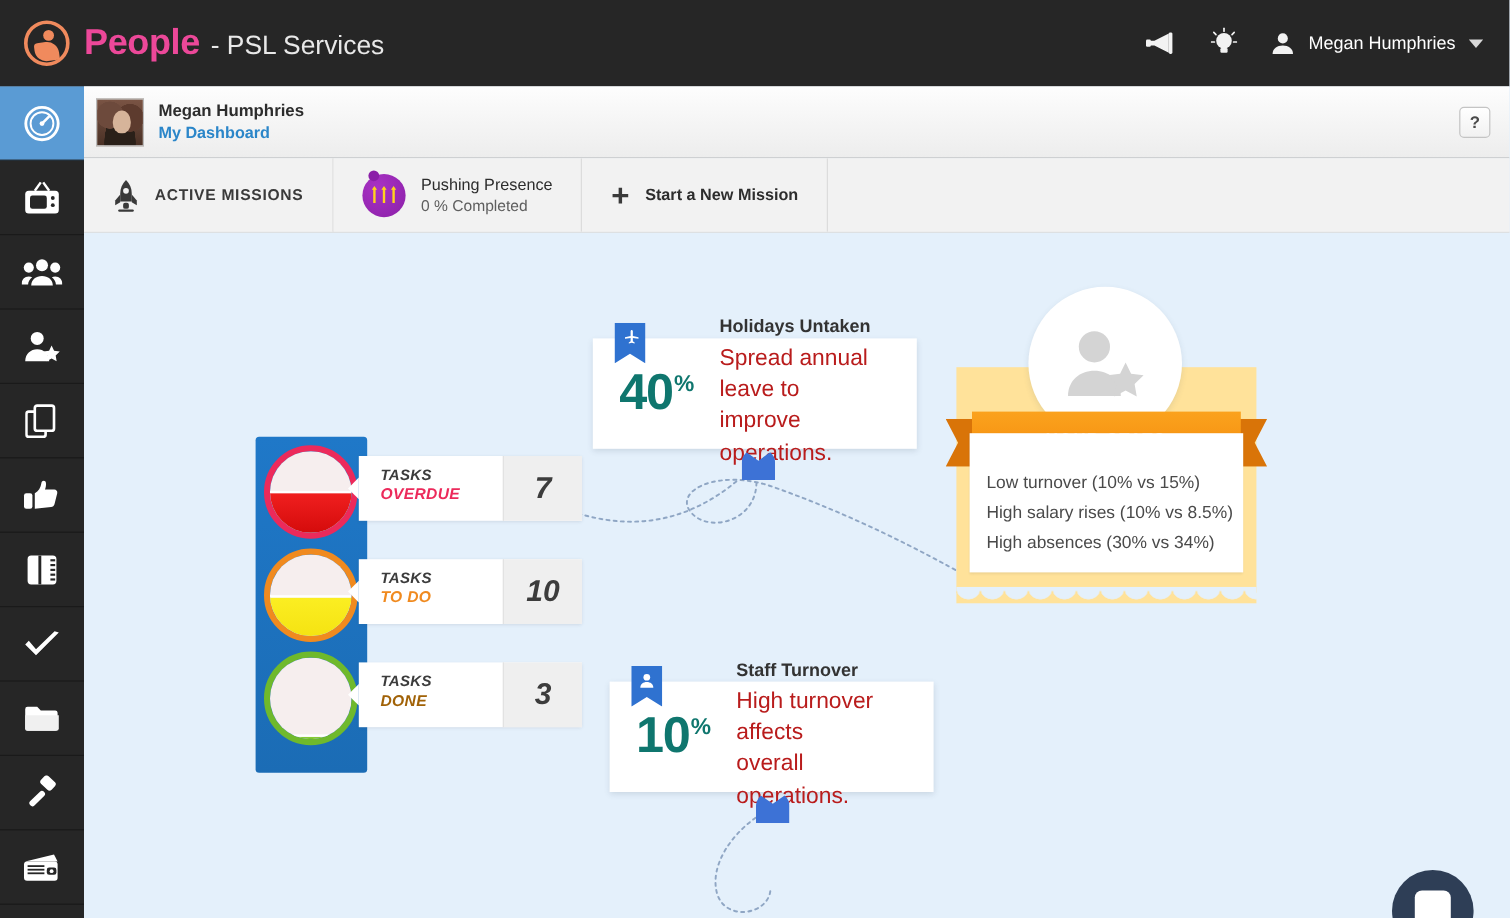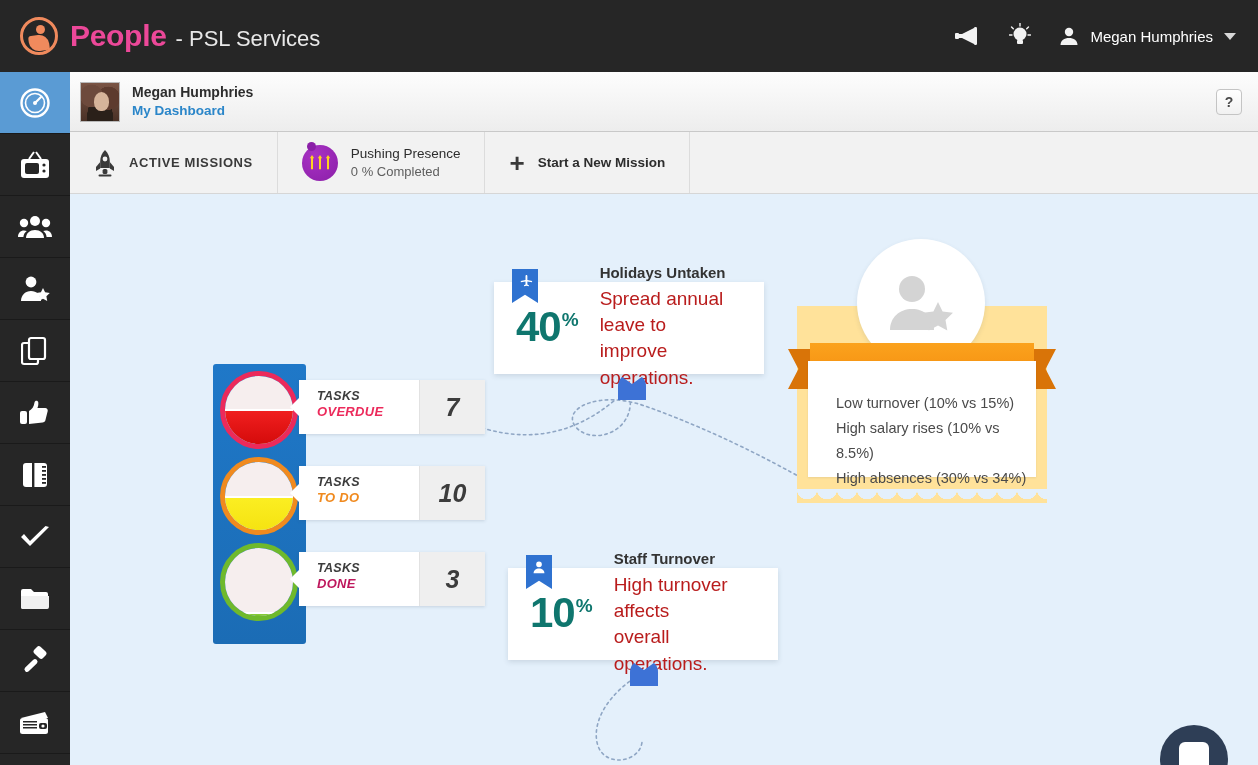--- a/index.html
+++ b/index.html
@@ -233,21 +233,21 @@
   .sr-left, .sr-right {
     position: absolute; top: 6px; width: 26px; height: 40px;
     background: #d97408;
   }
   .sr-left { left: 0; clip-path: polygon(0 0, 100% 0, 100% 100%, 0 100%, 40% 50%); }
   .sr-right { right: 0; clip-path: polygon(0 0, 100% 0, 60% 50%, 100% 100%, 0 100%); }
   .sr-label { font-size: 14px; font-weight: bold; color: #ffffff; letter-spacing: 1.2px; }
   .stats-inner {
     position: absolute; left: 11px; top: 122px; width: 228px; height: 116px;
     background: #ffffff; box-shadow: 0 1px 2px rgba(0,0,0,0.08);
-    padding: 30px 0 0 28px;
+    padding: 30px 0 0 14px;
   }
   .stat-line { font-size: 14.5px; color: #4a4a4a; line-height: 1.72; }
 
   
   .chatbtn {
     position: absolute; right: 30px; bottom: -28px;
     width: 68px; height: 68px; border-radius: 50%;
     background: #2e3e56; display: flex; align-items: center; justify-content: center;
     cursor: pointer;
   }
@@ -471,21 +471,21 @@
       <div class="tc-text">
         <div class="tc-l1">TASKS</div>
         <div class="tc-l2" style="color:#f08a1f">TO DO</div>
       </div>
       <div class="tc-num">10</div>
     </div>
 
     <div class="taskcard" style="left:229px; top:358px; width:186px;">
       <div class="tc-text">
         <div class="tc-l1">TASKS</div>
-        <div class="tc-l2" style="color:#be185d">DONE</div>
+        <div class="tc-l2" style="color:#a16207">DONE</div>
       </div>
       <div class="tc-num">3</div>
     </div>
 
     <div class="infocard" style="left:424px; top:88px; width:270px; height:92px;">
       <div class="ribbon">
         <svg width="15" height="15" viewBox="0 0 16 16">
             <path d="M15 7.5l-5-1V2.2c0-.7-.5-1.2-1-1.2s-1 .5-1 1.2v4.3l-5 1v1.4l5-.8v3l-1.6 1v1l2.6-.6 2.6.6v-1l-1.6-1v-3l5 .8z" fill="#ffffff"></path>
           </svg>
       </div>

